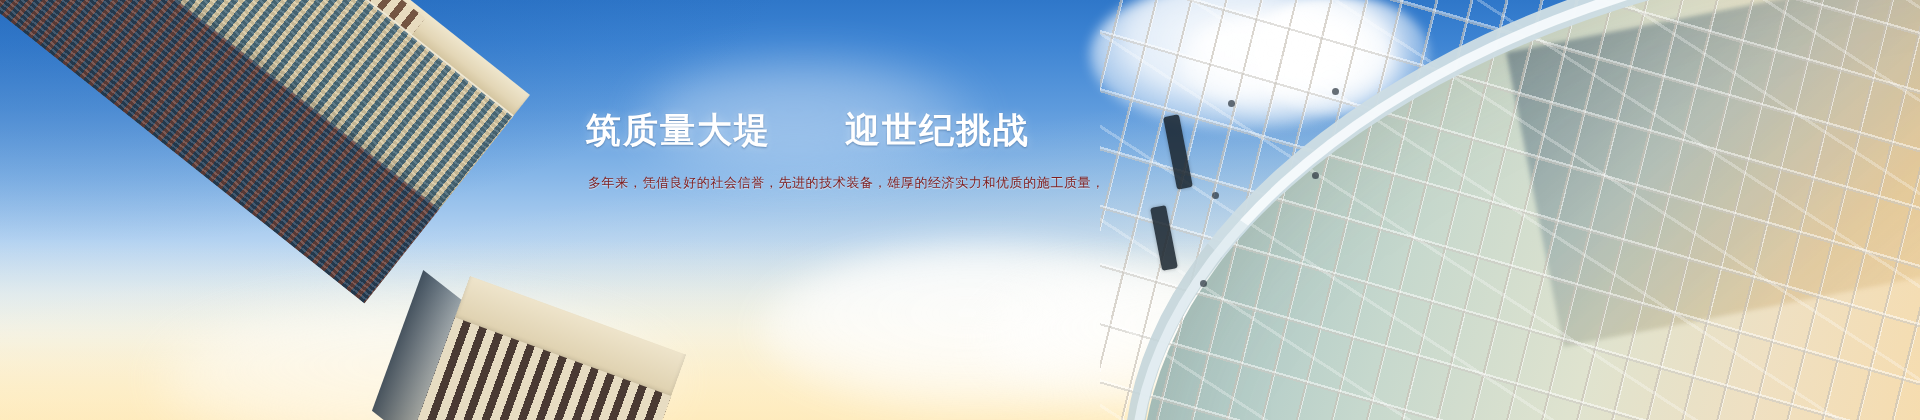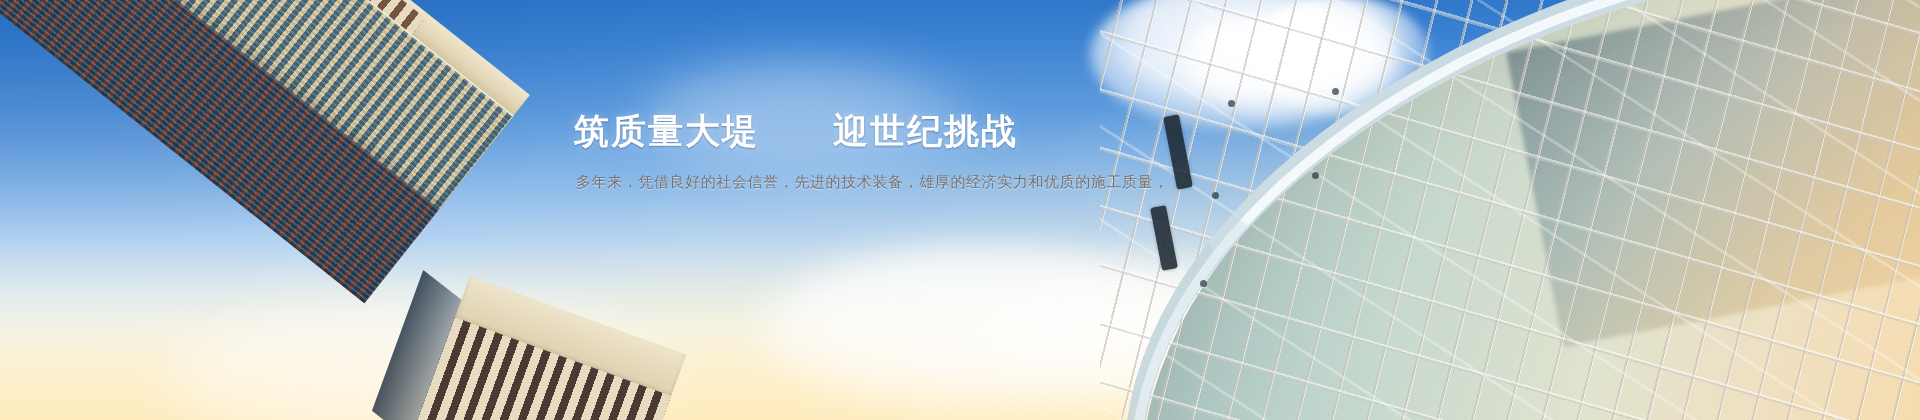--- a/index.html
+++ b/index.html
@@ -300,41 +300,42 @@
   }
   .tr-dot.d1{ left:128px; top:160px;}
   .tr-dot.d2{ left:112px; top:252px;}
   .tr-dot.d3{ left:100px; top:340px;}
   .tr-dot.d4{ left:232px; top:148px;}
   .tr-dot.d5{ left:212px; top:232px;}
 
   
   .copy {
     position: absolute;
-    left: 574px;
+    left: 586px;
     top: 108px;
     width: 620px;
+    font-family: Liberation Serif, serif;
   }
   .headline {
     margin: 0;
     font-size: 35px;
     line-height: 46px;
     font-weight: bold;
     color: #ffffff;
     letter-spacing: 2px;
     text-shadow:
       0 1px 2px rgba(30,70,120,.45),
       0 0 10px rgba(255,255,255,.30);
     white-space: pre;
   }
   .subcopy {
     margin: 16px 0 12px 2px;
-    font-size: 15px;
+    font-size: 13px;
     line-height: 25px;
-    color: #737373;
+    color: #7f1d1d;
     letter-spacing: .6px;
     text-shadow: 0 1px 1px rgba(255,255,255,.55);
   }
   .subcopy .line { display: block; }
 </style>
 </head>
 <body>
 
 <div class="banner">
 

